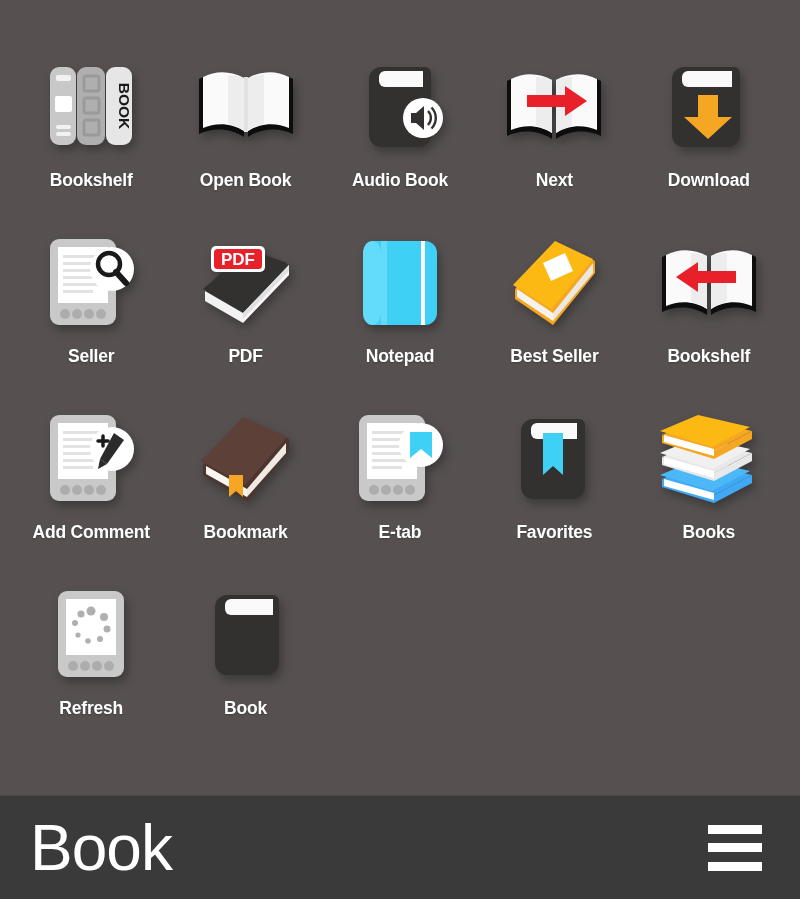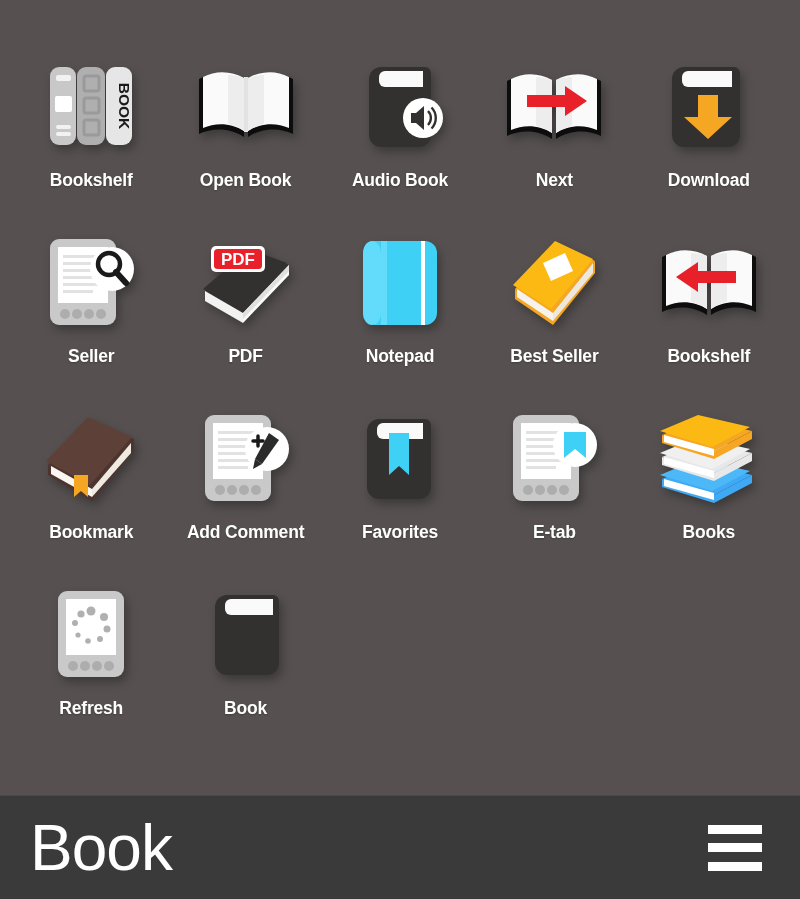--- a/index.html
+++ b/index.html
@@ -241,35 +241,20 @@
           <path d="M57 29 L57 82 C63 78 68 76 73 75 L73 26 C67 26 62 27 57 29 Z" fill="#EDEDED"></path>
           <path d="M82 44 L44 44 L44 35 L22 50 L44 65 L44 56 L82 56 Z" fill="#E8202A"></path>
         </svg>
       </div>
       <div class="caption">Bookshelf</div>
     </div>
 
     <div class="cell">
       <div class="art">
         <svg width="110" height="110" viewBox="0 0 110 110">
-          <path d="M12 62 L54 16 L98 36 L56 88 Z" fill="#4E342E"></path>
-          <path d="M12 62 L56 88 L56 98 L12 72 Z" fill="#4E342E"></path>
-          <path d="M56 88 L98 36 L98 48 L56 98 Z" fill="#4E342E"></path>
-          <path d="M15 63 L56 86 L56 94 L15 71 Z" fill="#FAF7F2"></path>
-          <path d="M56 86 L95 40 L95 50 L56 94 Z" fill="#EFEAE2"></path>
-          <path d="M10 58 L52 14 L96 34 L54 82 Z" fill="#5D4037"></path>
-          <path d="M38 72 h14 v22 l-7 -6 l-7 6 Z" fill="#F5A623"></path>
-        </svg>
-      </div>
-      <div class="caption">Bookmark</div>
-    </div>
-
-    <div class="cell">
-      <div class="art">
-        <svg width="110" height="110" viewBox="0 0 110 110">
           <rect x="14" y="12" width="66" height="86" rx="9" fill="#C9C9C9"></rect>
           <rect x="22" y="20" width="50" height="56" fill="#FFFFFF"></rect>
           <g fill="#E2E2E2">
             <rect x="27" y="28" width="40" height="3"></rect>
               <rect x="27" y="35" width="40" height="3"></rect>
             <rect x="27" y="42" width="40" height="3"></rect>
               <rect x="27" y="49" width="40" height="3"></rect>
             <rect x="27" y="56" width="40" height="3"></rect>
               <rect x="27" y="63" width="30" height="3"></rect>
           </g>
@@ -284,31 +269,35 @@
           <path d="M64 56 l7 5 l-9 5 Z" fill="#2B2B2B"></path>
           <g stroke="#1A1A1A" stroke-width="3.5" stroke-linecap="round">
             <line x1="62" y1="38" x2="72" y2="38"></line>
             <line x1="67" y1="33" x2="67" y2="43"></line>
           </g>
         </svg>
       </div>
       <div class="caption">Add Comment</div>
     </div>
 
-
-    <div class="cell">
-      <div class="art">
-        <svg width="110" height="110" viewBox="0 0 110 110">
-          <path d="M22 28 a12 12 0 0 1 12-12 h46 a6 6 0 0 1 6 6 v62 a12 12 0 0 1 -12 12 h-40 a12 12 0 0 1 -12 -12 Z" fill="#333130"></path>
-          <path d="M32 26 a6 6 0 0 1 6-6 h40 v16 h-40 a6 6 0 0 1 -6 -6 Z" fill="#FAFAFA"></path>
-          <path d="M44 30 h20 v42 l-10 -9 l-10 9 Z" fill="#3FD0F5"></path>
-        </svg>
-      </div>
-      <div class="caption">Favorites</div>
-    </div>
+    <div class="cell">
+      <div class="art">
+        <svg width="110" height="110" viewBox="0 0 110 110">
+          <path d="M12 62 L54 16 L98 36 L56 88 Z" fill="#4E342E"></path>
+          <path d="M12 62 L56 88 L56 98 L12 72 Z" fill="#4E342E"></path>
+          <path d="M56 88 L98 36 L98 48 L56 98 Z" fill="#4E342E"></path>
+          <path d="M15 63 L56 86 L56 94 L15 71 Z" fill="#FAF7F2"></path>
+          <path d="M56 86 L95 40 L95 50 L56 94 Z" fill="#EFEAE2"></path>
+          <path d="M10 58 L52 14 L96 34 L54 82 Z" fill="#5D4037"></path>
+          <path d="M38 72 h14 v22 l-7 -6 l-7 6 Z" fill="#F5A623"></path>
+        </svg>
+      </div>
+      <div class="caption">Bookmark</div>
+    </div>
+
 
     <div class="cell">
       <div class="art">
         <svg width="110" height="110" viewBox="0 0 110 110">
           <rect x="14" y="12" width="66" height="86" rx="9" fill="#C9C9C9"></rect>
           <rect x="22" y="20" width="50" height="56" fill="#FFFFFF"></rect>
           <g fill="#E2E2E2">
             <rect x="27" y="28" width="40" height="3"></rect>
               <rect x="27" y="35" width="40" height="3"></rect>
             <rect x="27" y="42" width="40" height="3"></rect>
@@ -320,20 +309,31 @@
             <circle cx="29" cy="87" r="5"></circle>
               <circle cx="41" cy="87" r="5"></circle>
             <circle cx="53" cy="87" r="5"></circle>
               <circle cx="65" cy="87" r="5"></circle>
           </g>
           <circle cx="76" cy="42" r="22" fill="#FFFFFF"></circle>
           <path d="M65 29 h22 v26 l-11 -9 l-11 9 Z" fill="#3FD0F5"></path>
         </svg>
       </div>
       <div class="caption">E-tab</div>
+    </div>
+
+    <div class="cell">
+      <div class="art">
+        <svg width="110" height="110" viewBox="0 0 110 110">
+          <path d="M22 28 a12 12 0 0 1 12-12 h46 a6 6 0 0 1 6 6 v62 a12 12 0 0 1 -12 12 h-40 a12 12 0 0 1 -12 -12 Z" fill="#333130"></path>
+          <path d="M32 26 a6 6 0 0 1 6-6 h40 v16 h-40 a6 6 0 0 1 -6 -6 Z" fill="#FAFAFA"></path>
+          <path d="M44 30 h20 v42 l-10 -9 l-10 9 Z" fill="#3FD0F5"></path>
+        </svg>
+      </div>
+      <div class="caption">Favorites</div>
     </div>
 
     <div class="cell">
       <div class="art">
         <svg width="110" height="110" viewBox="0 0 110 110">
           <path d="M8 76 L46 60 L98 72 L60 92 Z" fill="#3FA9F5"></path>
           <path d="M8 76 L60 92 L60 100 L8 84 Z" fill="#3FA9F5"></path>
           <path d="M60 92 L98 72 L98 80 L60 100 Z" fill="#3FA9F5"></path>
           <path d="M10 76 L60 90 L60 97 L10 83 Z" fill="#FFFFFF"></path>
           <path d="M6 72 L44 56 L96 68 L58 88 Z" fill="#4DB8F7"></path>

